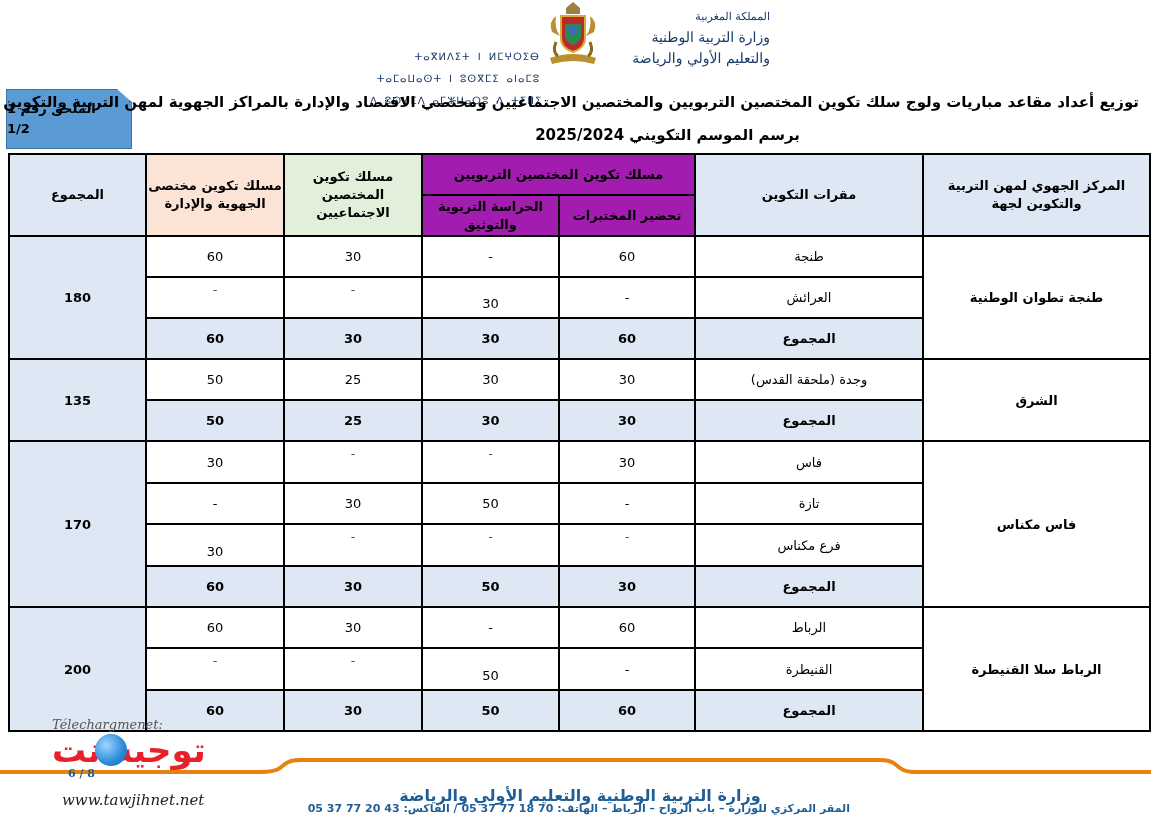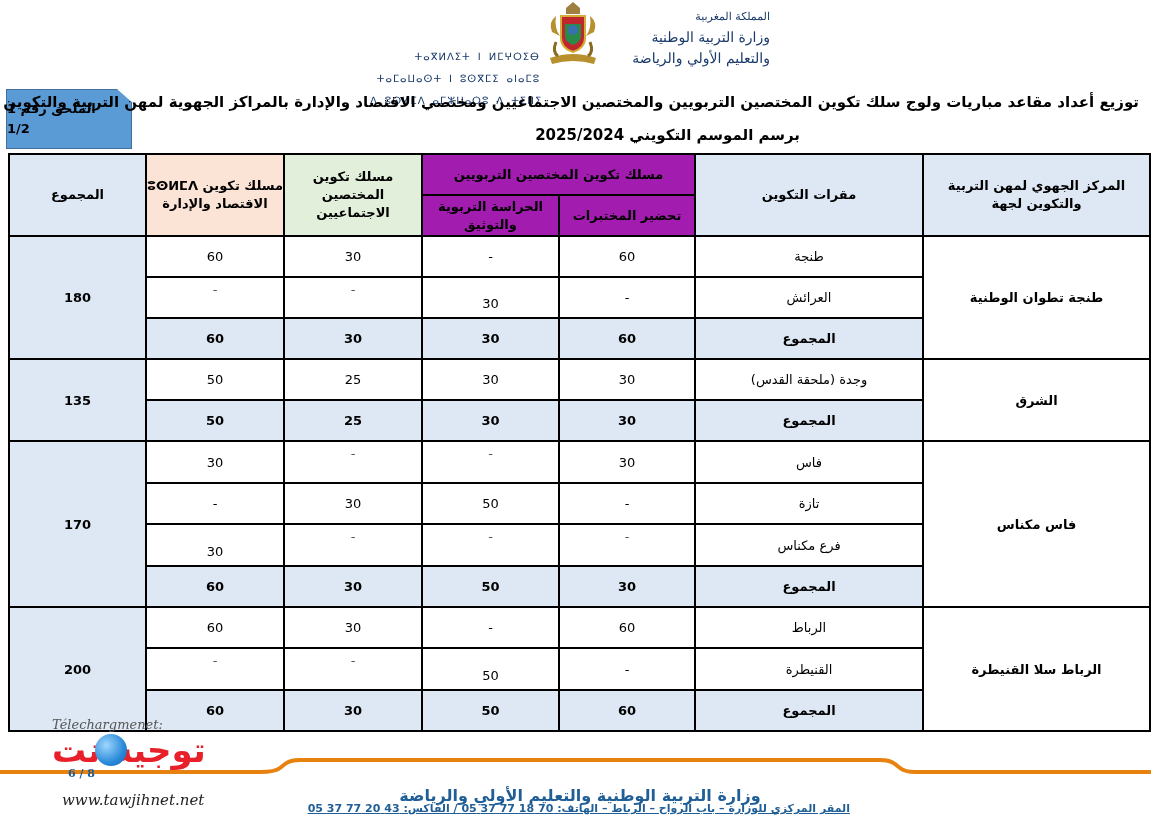--- a/index.html
+++ b/index.html
@@ -33,21 +33,21 @@
   .down { vertical-align:bottom !important; padding-bottom:6px !important; }
 
   
   .orange-line { position:absolute; left:0; top:758px; width:1151px; height:30px; }
   .tele { position:absolute; left:52px; top:717px; font-family:"DejaVu Serif", serif; font-style:italic; font-size:13px; color:#555; }
   .logo-ar { position:absolute; left:52px; top:730px; font-size:34px; font-weight:bold; color:#e8202a; direction:rtl; font-family:"DejaVu Sans", sans-serif; }
   .logo-ball { position:absolute; left:95px; top:734px; width:32px; height:32px; border-radius:50%; background:radial-gradient(circle at 35% 35%, #9ed6ff, #2a8ad8 60%, #1565b0); }
   .page-num { position:absolute; left:20px; top:767px; font-family:"DejaVu Serif", serif; font-weight:bold; font-size:11px; color:#1f5e96;margin-left:48px; }
   .site { position:absolute; left:62px; top:775px; font-family:"DejaVu Serif", serif; font-style:italic; font-size:15px; color:#222;margin-top:16px; }
   .foot1 { position:absolute; left:380px; top:786px; width:400px; text-align:center; direction:rtl; font-size:16px; font-weight:bold; color:#1f5e96; }
-  .foot2 { position:absolute; left:310px; top:802px; width:540px; text-align:center; direction:rtl; font-size:11px; font-weight:bold; color:#1f5e96; white-space:nowrap;text-decoration:underline; }
+  .foot2 { position:absolute; left:310px; top:802px; width:540px; text-align:center; direction:rtl; font-size:11px; font-weight:bold; color:#1f5e96; white-space:nowrap; }
 </style>
 </head>
 <body>
 
 <div class="hdr-tf">
   <div>ⵜⴰⴳⵍⴷⵉⵜ ⵏ ⵍⵎⵖⵔⵉⴱ</div>
   <div>ⵜⴰⵎⴰⵡⴰⵙⵜ ⵏ ⵓⵙⴳⵎⵉ ⴰⵏⴰⵎⵓ</div>
   <div>ⴷ ⵓⵙⵍⵎⴷ ⴰⵎⵣⵡⴰⵔⵓ ⴷ ⵜⵉⵏⵏⵉ</div>
 </div>
 <svg class="emblem" viewBox="0 0 54 66">
@@ -84,21 +84,21 @@
       <col style="width:138px">
       <col style="width:138px">
       <col style="width:137px">
   </colgroup>
   <tbody>
       <tr style="height:41px">
     <th rowspan="2" class="bg-blue">المركز الجهوي لمهن التربية والتكوين لجهة</th>
     <th rowspan="2" class="bg-blue">مقرات التكوين</th>
     <th colspan="2" class="bg-yellow">مسلك تكوين المختصين التربويين</th>
     <th rowspan="2" class="bg-green">مسلك تكوين المختصين الاجتماعيين</th>
-    <th rowspan="2" class="bg-pink">مسلك تكوين ⵓⵙⵍⵎⴷ الاقتصاد والإدارة</th>
+    <th rowspan="2" class="bg-pink">مسلك تكوين مختصى الجهوية والإدارة</th>
     <th rowspan="2" class="bg-blue">المجموع</th>
   </tr>
   <tr style="height:41px">
     <th class="bg-yellow">تحضير المختبرات</th>
     <th class="bg-yellow">الحراسة التربوية والتوثيق</th>
   </tr>
 
   <tr style="height:41px">
     <td rowspan="3" class="center-name">طنجة تطوان الوطنية</td>
     <td>طنجة</td>

